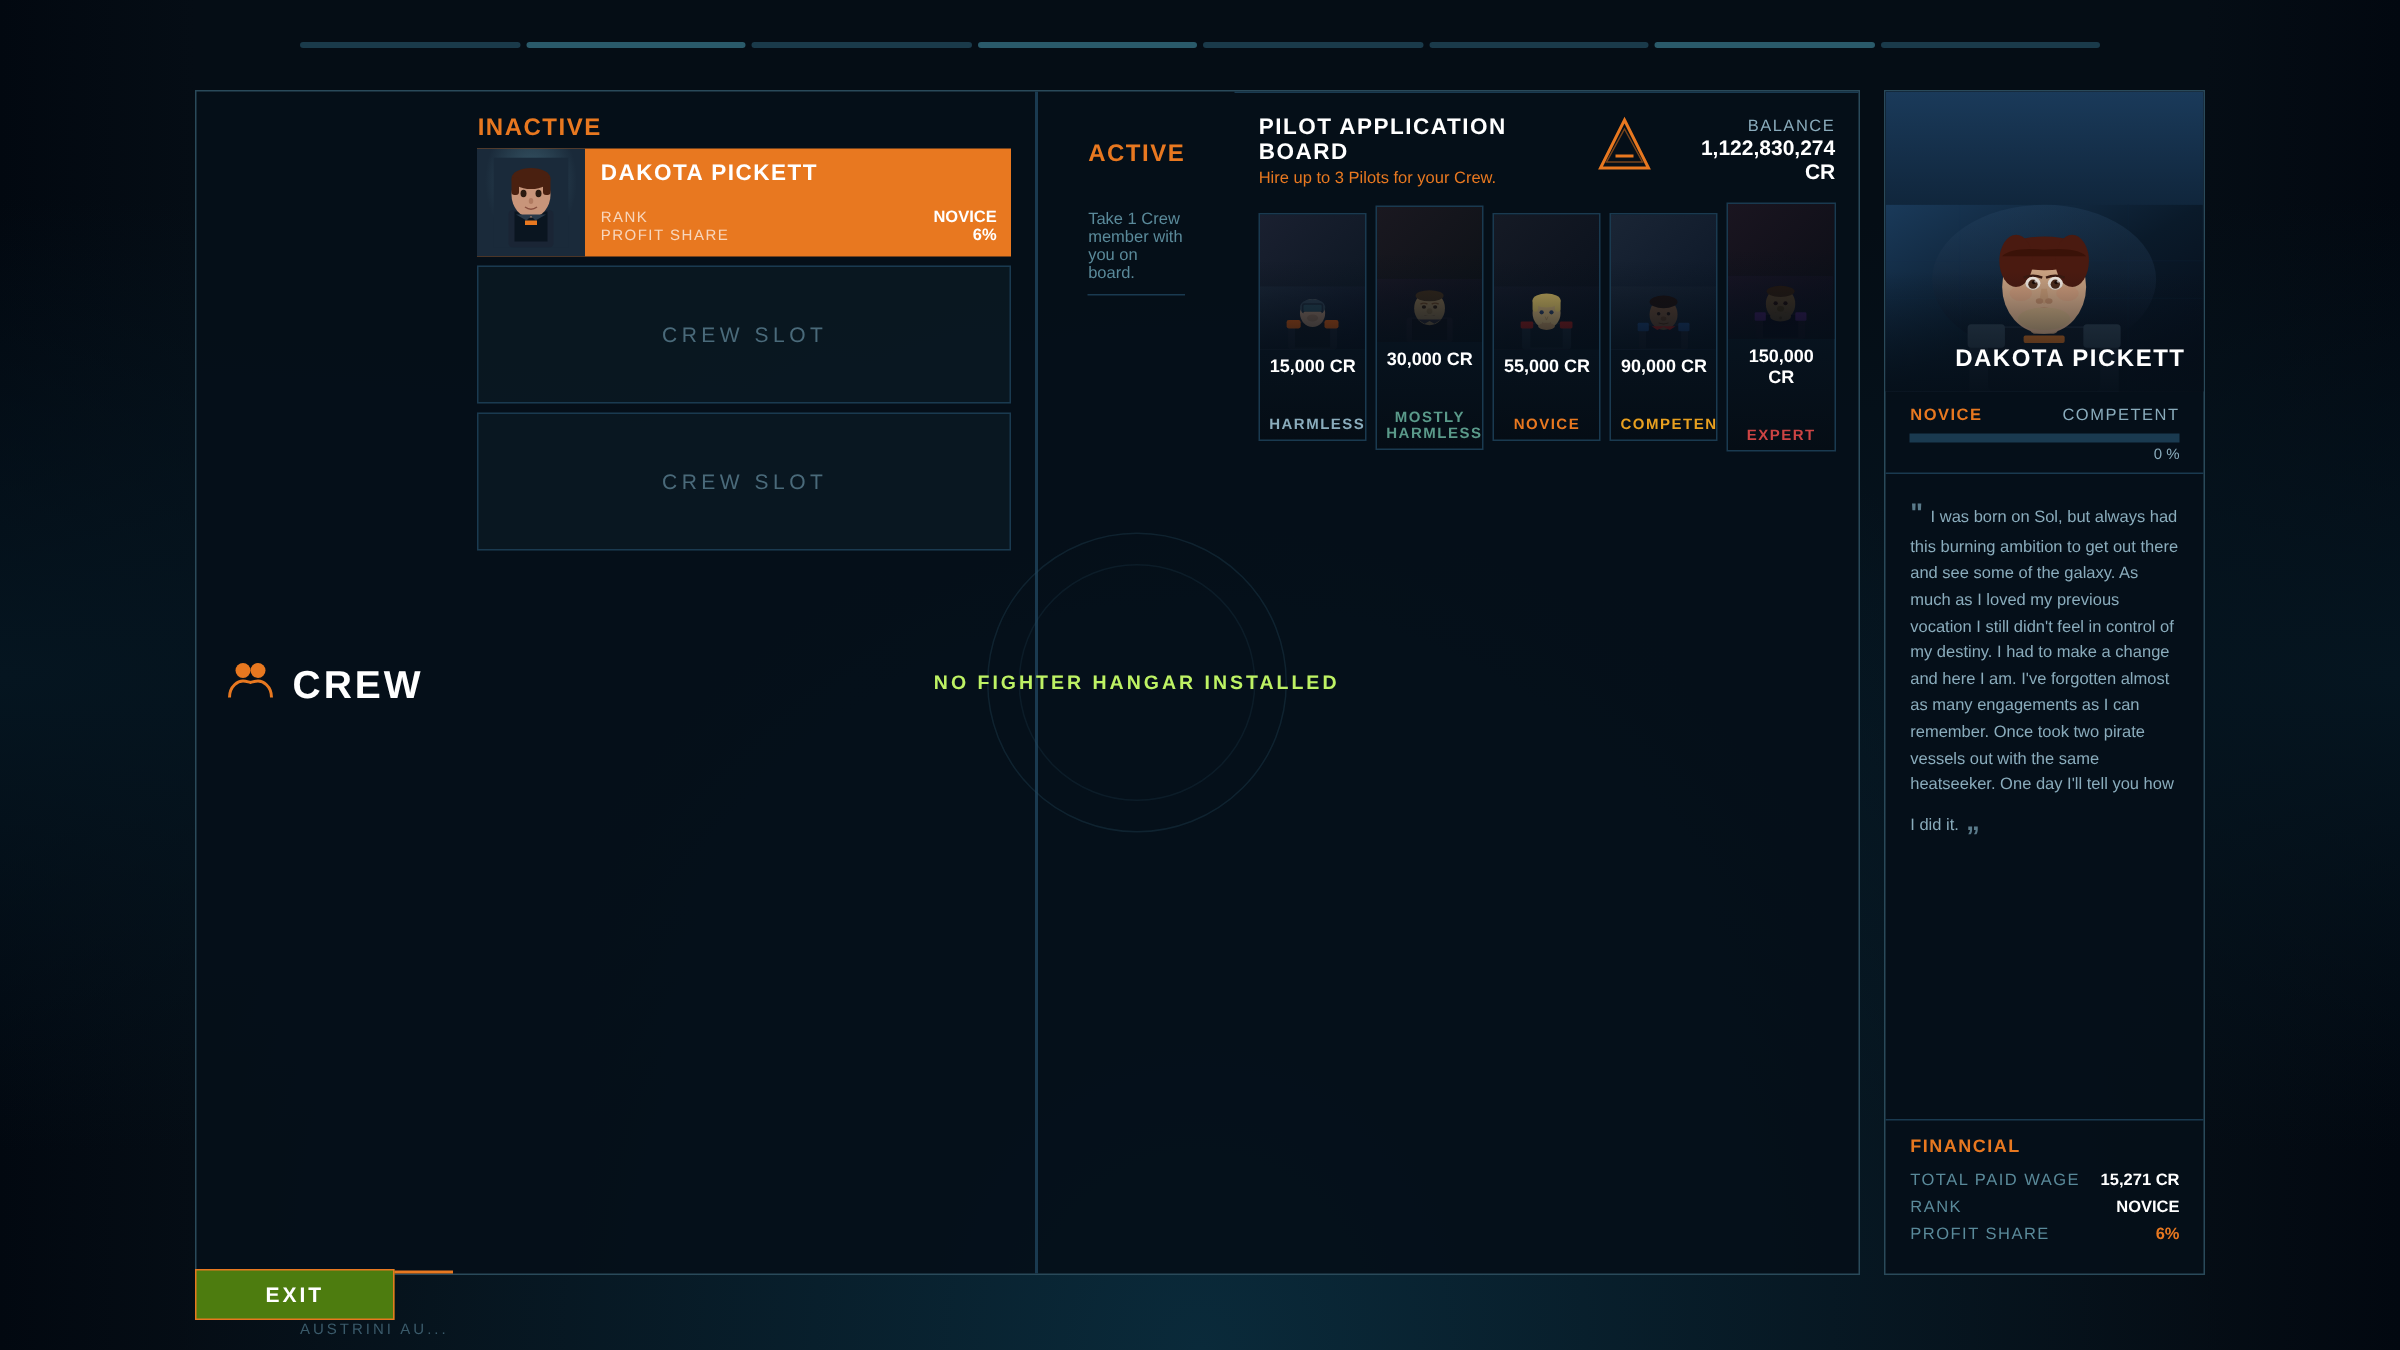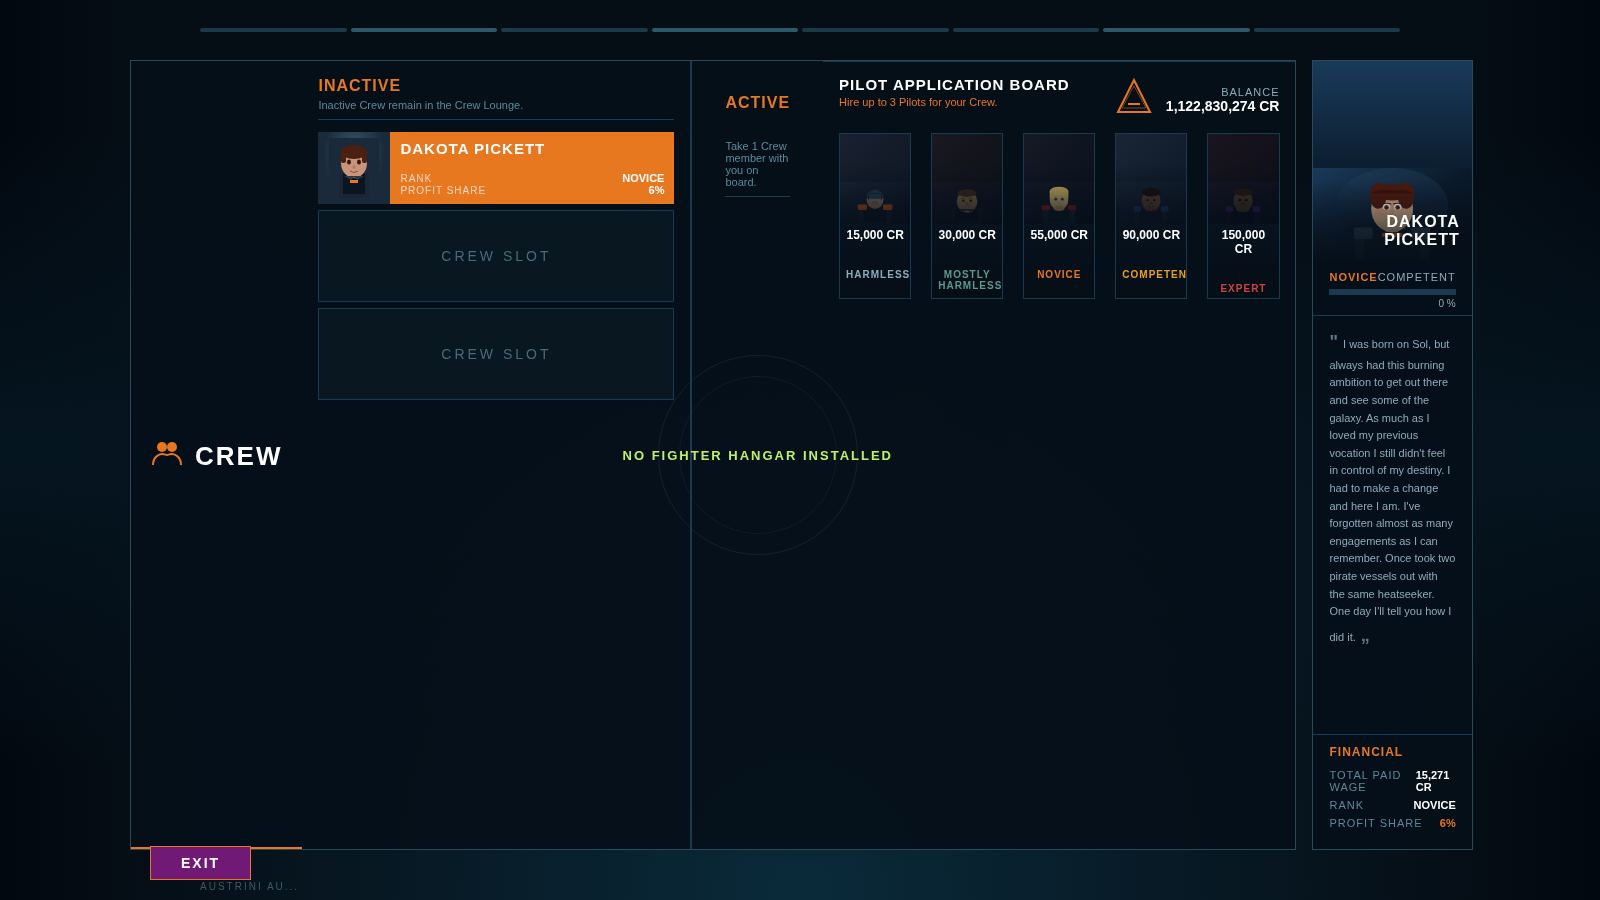--- a/index.html
+++ b/index.html
@@ -295,21 +295,22 @@
 
     .balance-amount {
       color: white;
       font-size: 14px;
       font-weight: bold;
     }
 
     
     .pilots-row {
       display: flex;
-      gap: 20px;
+      gap: 6px;
+      align-items: center;
     }
 
     .pilot-card {
       flex: 1;
       background: linear-gradient(180deg, #0a1a2a 0%, #050d15 100%);
       border: 1px solid #1a3a50;
       cursor: pointer;
       position: relative;
       overflow: hidden;
     }
@@ -477,29 +478,28 @@
       font-weight: bold;
     }
 
     .financial-value.orange { color: #e87820; }
 
     
     .exit-button {
       position: absolute;
       bottom: 20px;
       left: 130px;
-      background: #701a75;
+      background: #4d7c0f;
       border: 1px solid #e87820;
       color: white;
-      padding: 8px 30px;
+      padding: 8px 46px;
       font-size: 14px;
       font-weight: bold;
       letter-spacing: 2px;
       cursor: pointer;
-      margin-left: 20px;
     }
 
     
     .bottom-status {
       position: absolute;
       bottom: 8px;
       left: 200px;
       color: #3a5a6a;
       font-size: 10px;
       letter-spacing: 2px;
@@ -581,21 +581,20 @@
           <path d="M2 26 C2 18 8 15 11 15 C13 15 14 15.5 16 16 C18 15.5 19 15 21 15 C24 15 30 18 30 26" stroke="#e87820" stroke-width="2" fill="none"></path>
         </svg>
       </span>
       <span class="crew-title">CREW</span>
     </div>
 
     <div class="crew-body">
 
       <div class="inactive-section">
         <div class="section-title">INACTIVE</div>
-        <div class="section-subtitle">Inactive Crew remain in the Crew Lounge.</div>
 
         <div class="crew-member-card">
           <div class="crew-avatar">
             <div class="crew-avatar-inner">
               <svg class="face-silhouette" viewBox="0 0 50 60">
 
                 <rect width="50" height="60" fill="#1a2a3a"></rect>
 
                 <rect x="10" y="35" width="30" height="25" rx="3" fill="#1a2535"></rect>
                 <rect x="14" y="36" width="22" height="20" fill="#0a1520"></rect>

